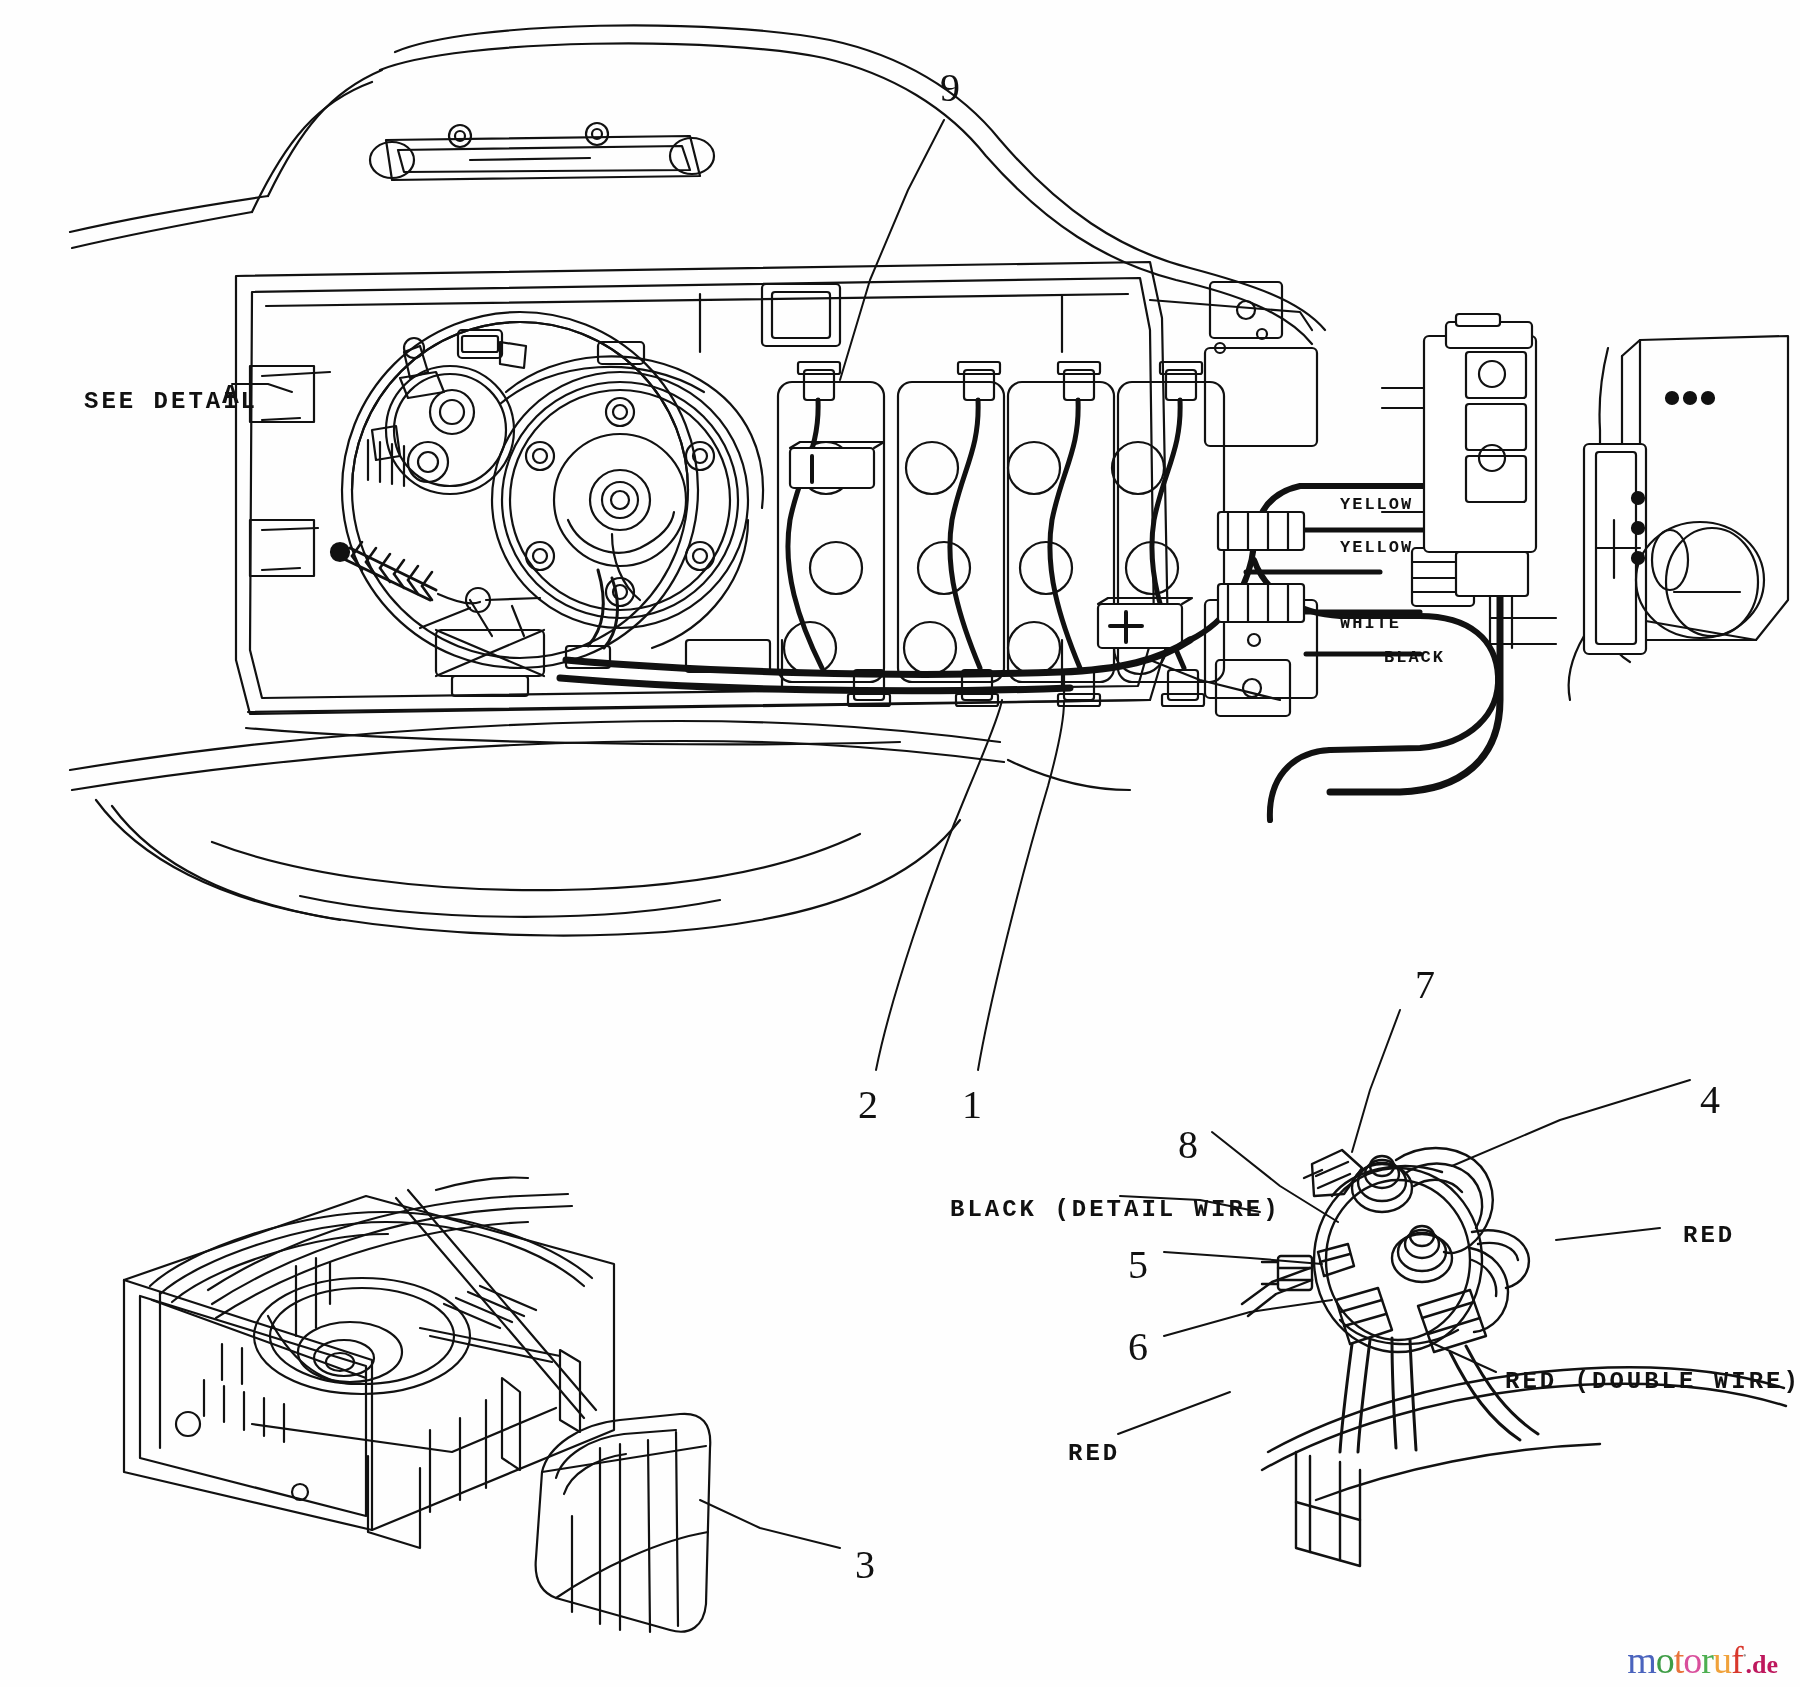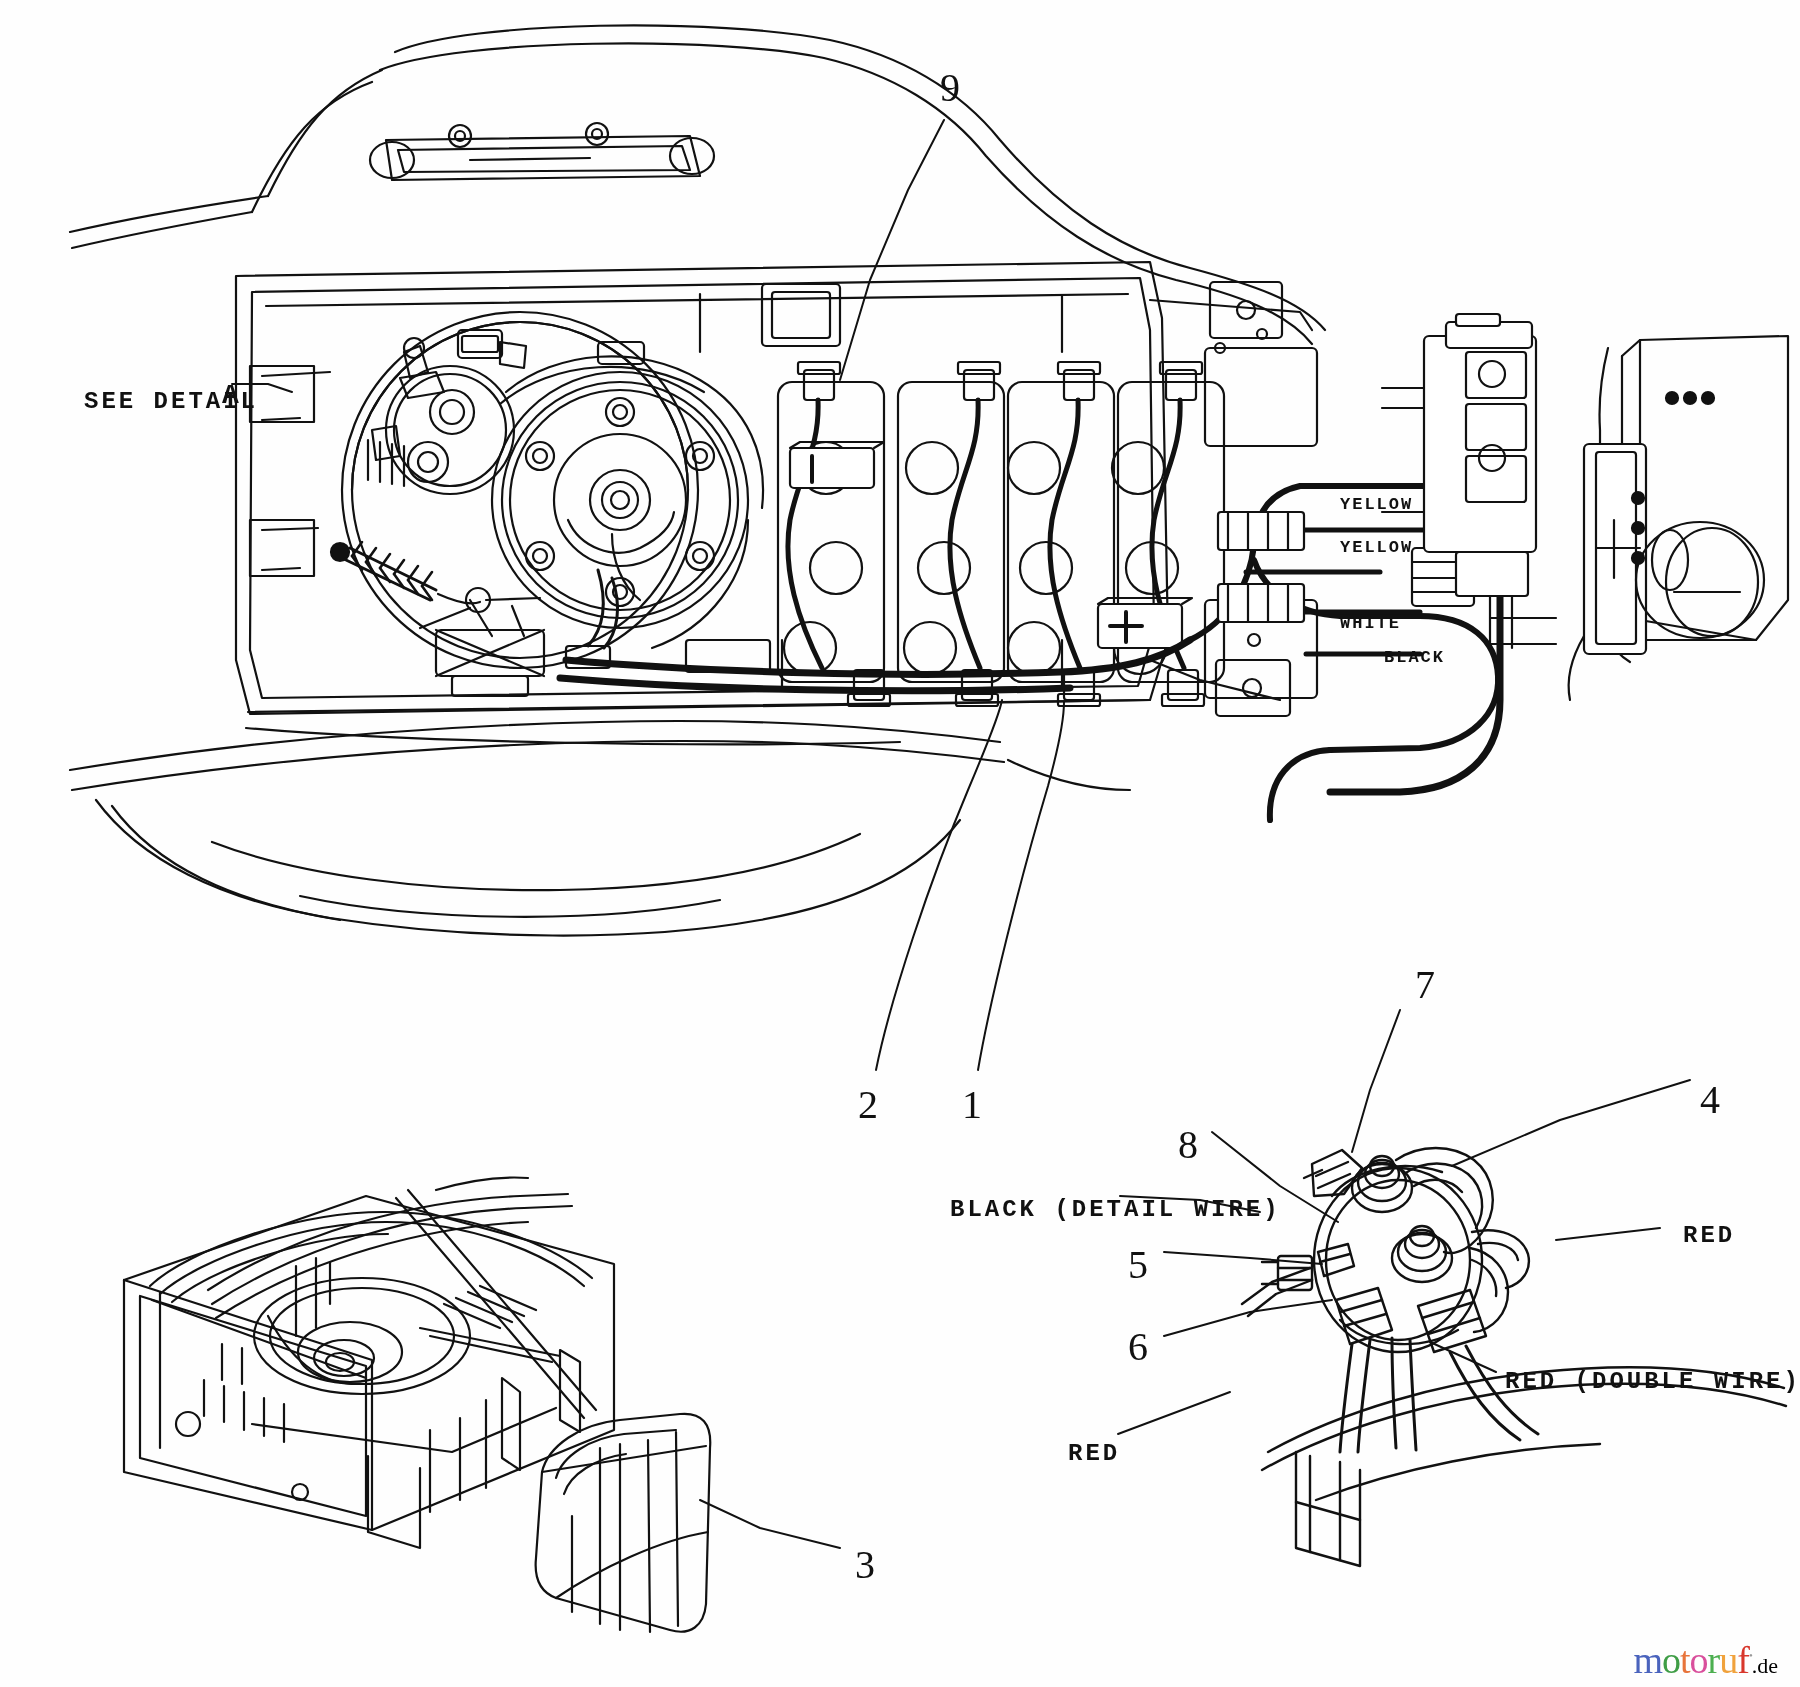--- a/index.html
+++ b/index.html
@@ -3,21 +3,21 @@
 <meta charset="utf-8">
 <style>
   html,body{margin:0;padding:0;background:#ffffff;}
   body{width:1800px;height:1687px;font-family:"Liberation Sans",sans-serif;position:relative;overflow:hidden;}
   #sheet{position:absolute;inset:0;width:1800px;height:1687px;background:#fefefe;}
   svg.layer{position:absolute;left:0;top:0;width:1800px;height:1687px;}
   .callout-num{position:absolute;font-family:"Liberation Serif",serif;font-size:40px;color:#111;line-height:1;}
   .wire-label{position:absolute;font-family:"Liberation Mono",monospace;font-size:17px;letter-spacing:2px;color:#111;font-weight:700;white-space:nowrap;}
   .detail-label{position:absolute;font-family:"Liberation Mono",monospace;font-size:24px;letter-spacing:3px;color:#111;font-weight:700;white-space:nowrap;}
   .logo{position:absolute;right:22px;bottom:8px;font-family:"Liberation Serif",serif;font-size:38px;letter-spacing:-1px;line-height:1;white-space:nowrap;}
-  .logo .de{font-size:22px;color:#000000;letter-spacing:0;}
+  .logo .de{font-size:26px;color:#be185d;letter-spacing:0;font-weight:bold;}
   .logo sup{font-size:11px;color:#999;vertical-align:super;}
 </style>
 </head>
 <body>
 
 <div id="sheet">
 
   <svg class="layer" viewBox="0 0 1800 1687" preserveAspectRatio="none">
     <g fill="none" stroke="#111" stroke-width="2.2" stroke-linecap="round" stroke-linejoin="round">
 

